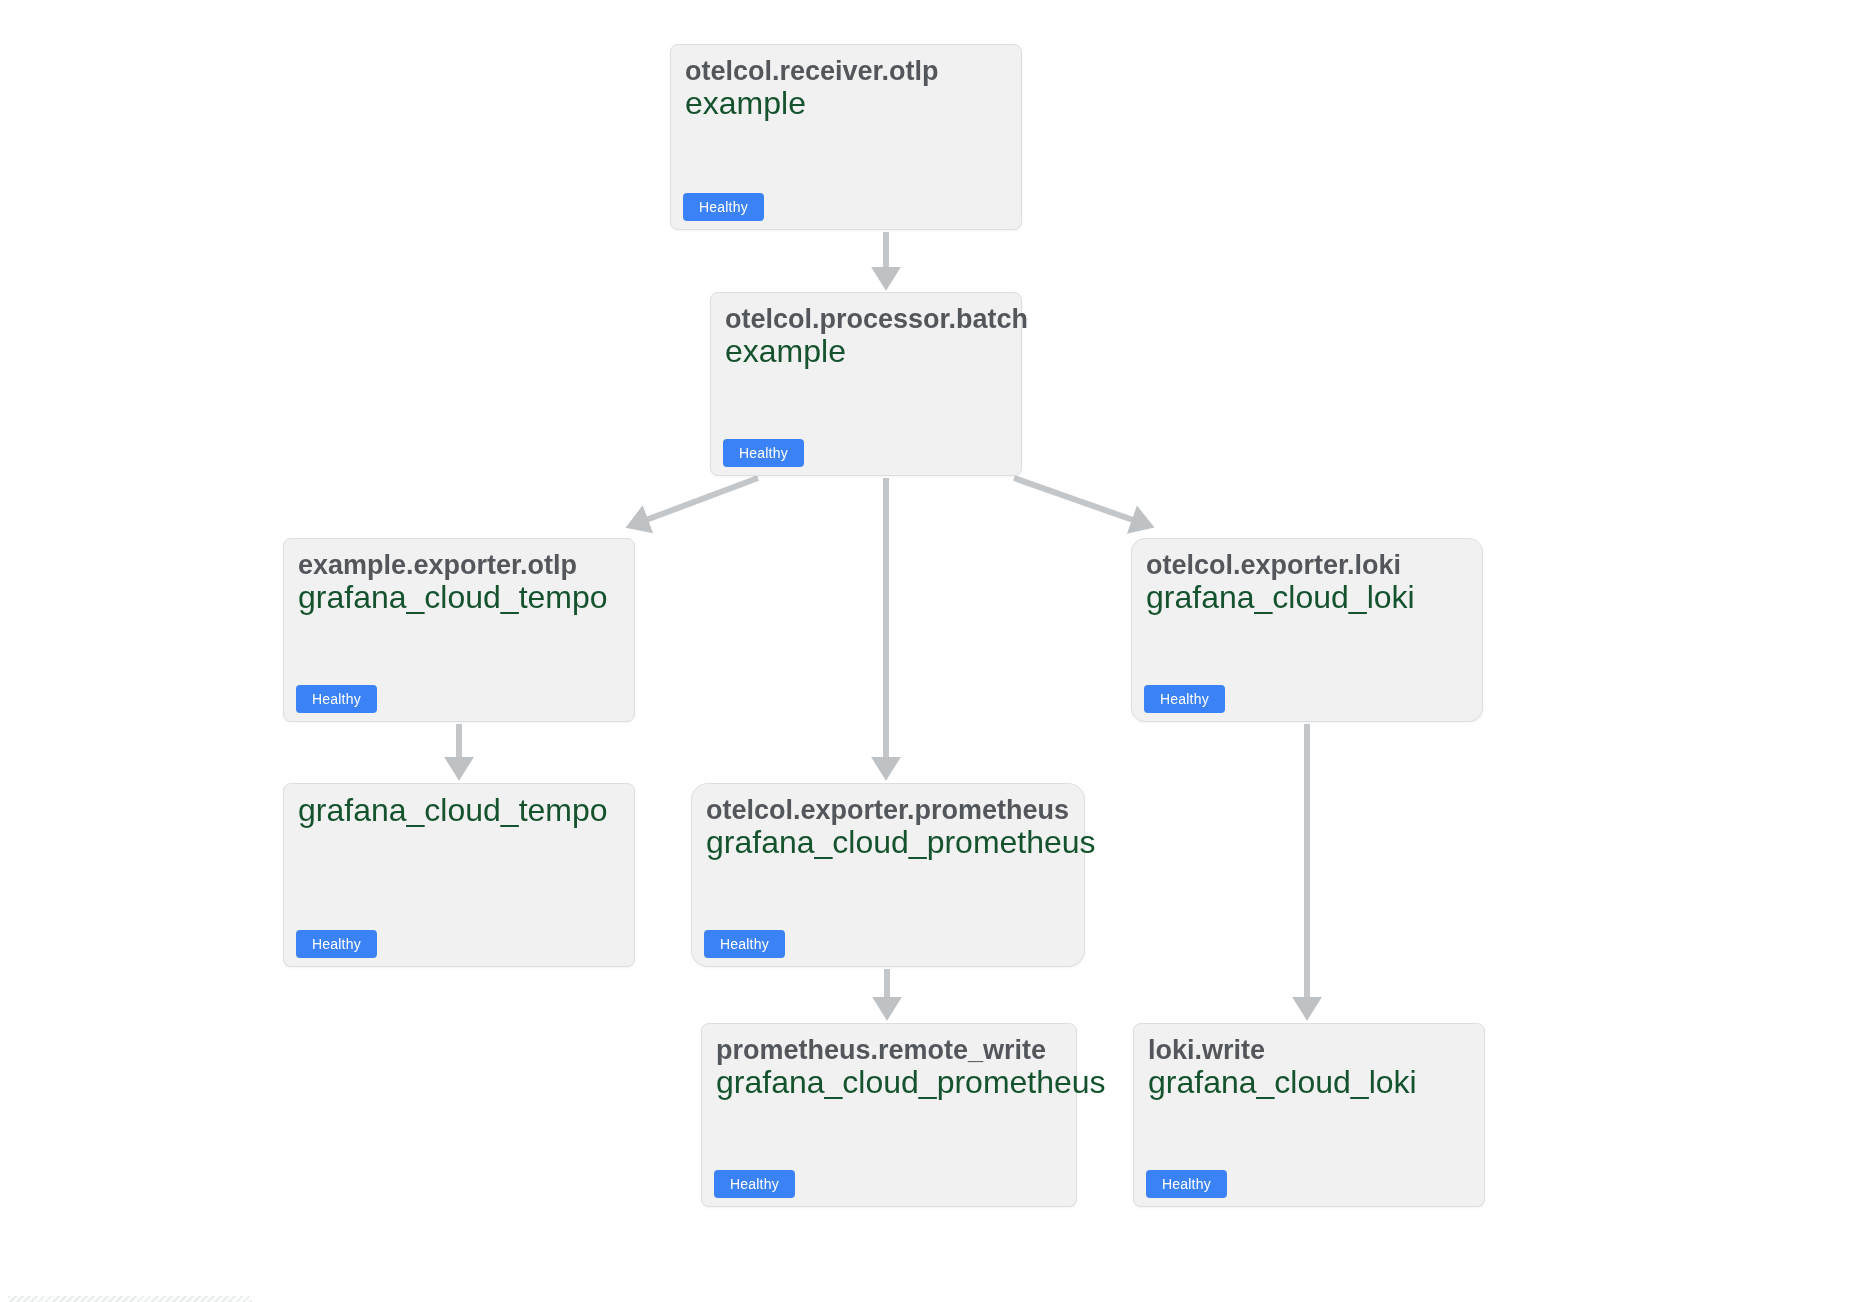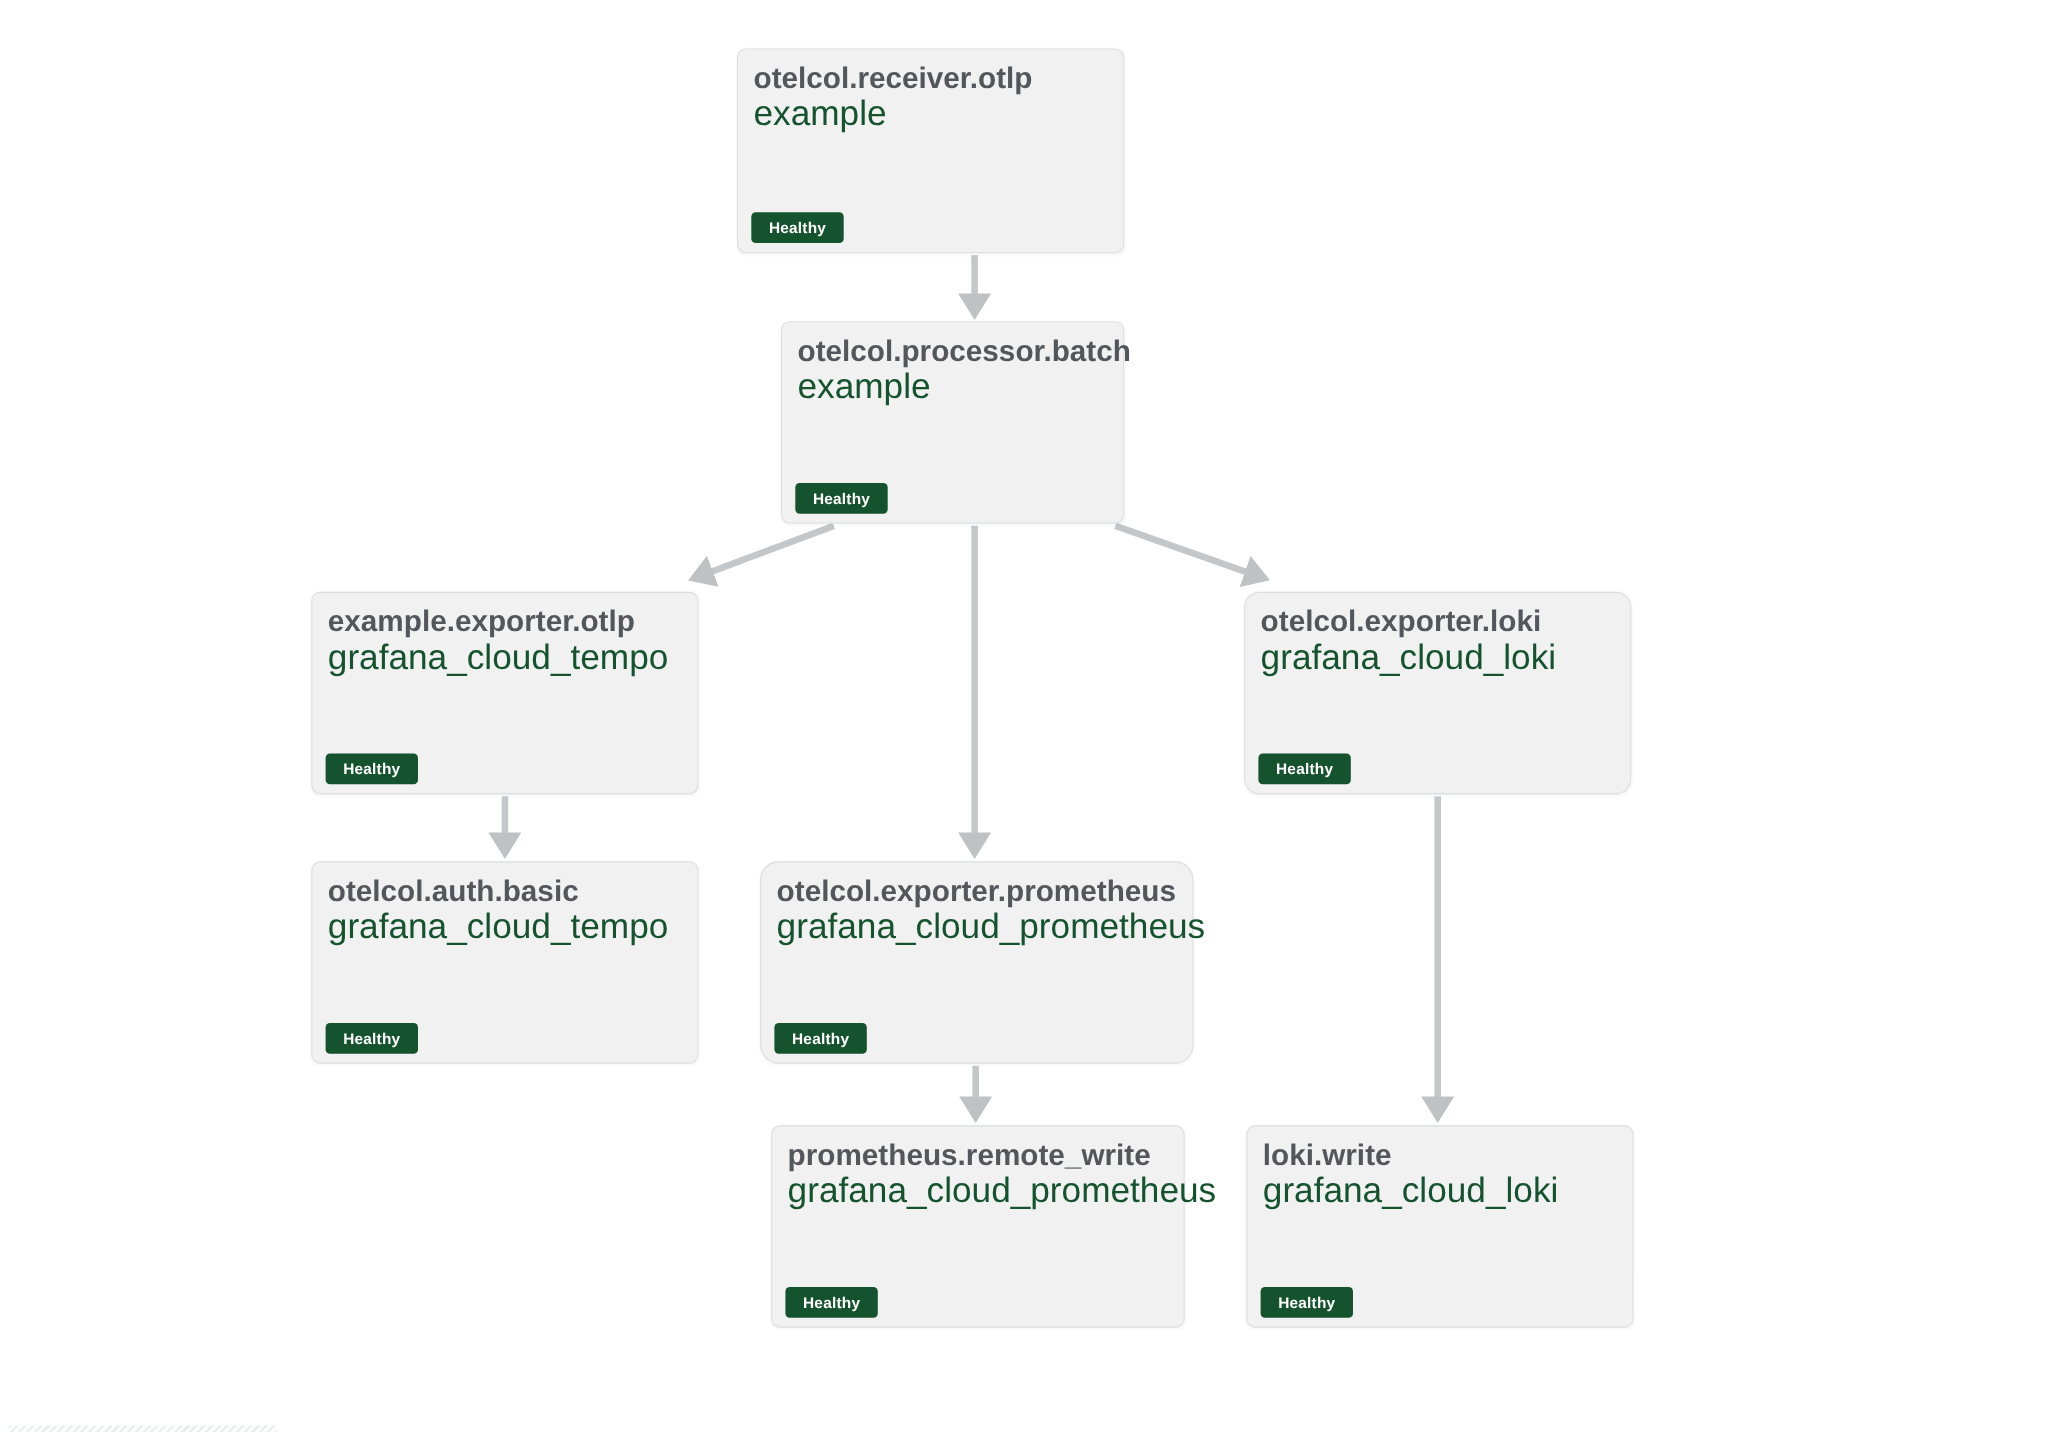--- a/index.html
+++ b/index.html
@@ -43,23 +43,23 @@
     font-weight: 400;
     font-size: 32px;
     line-height: 33px;
     color: #14532d;
     white-space: nowrap;
   }
   .health-badge {
     position: absolute;
     left: 12px;
     bottom: 8px;
-    background: #14532d;
+    background: #3b82f6;
     color: #ffffff;
-    font-weight: 700;
+    font-weight: 400;
     font-size: 14px;
     line-height: 14px;
     padding: 7px 16px;
     border-radius: 4px;
     letter-spacing: 0.2px;
     margin-top: 36px;
   }
   
   .n0 { left: 670px;  top: 44px;   width: 352px; height: 186px; }
   .n1 { left: 710px;  top: 292px;  width: 312px; height: 184px; }
@@ -117,21 +117,20 @@
     <div class="health-badge">Healthy</div>
   </div>
 
   <div class="node n3">
     <div class="node-title">otelcol.exporter.loki</div>
     <div class="node-subtitle">grafana_cloud_loki</div>
     <div class="health-badge">Healthy</div>
   </div>
 
   <div class="node n4">
-    <div class="node-title">otelcol.auth.basic</div>
     <div class="node-subtitle">grafana_cloud_tempo</div>
     <div class="health-badge">Healthy</div>
   </div>
 
   <div class="node n5">
     <div class="node-title">otelcol.exporter.prometheus</div>
     <div class="node-subtitle">grafana_cloud_prometheus</div>
     <div class="health-badge">Healthy</div>
   </div>
 

